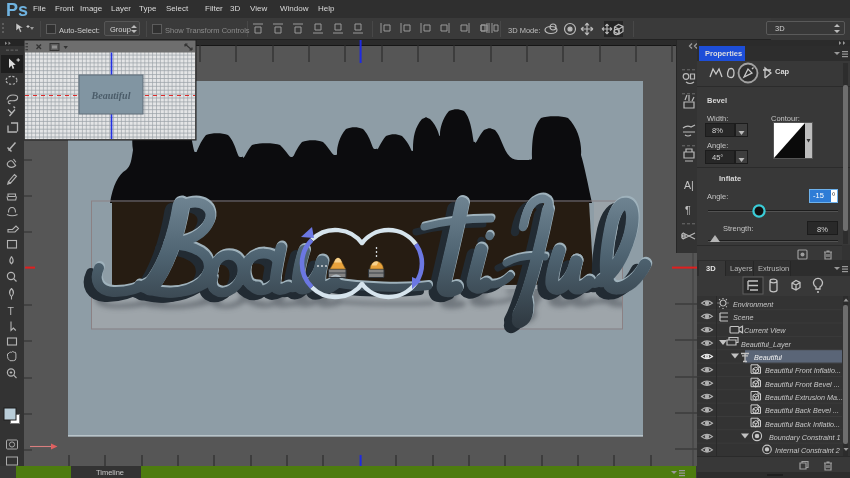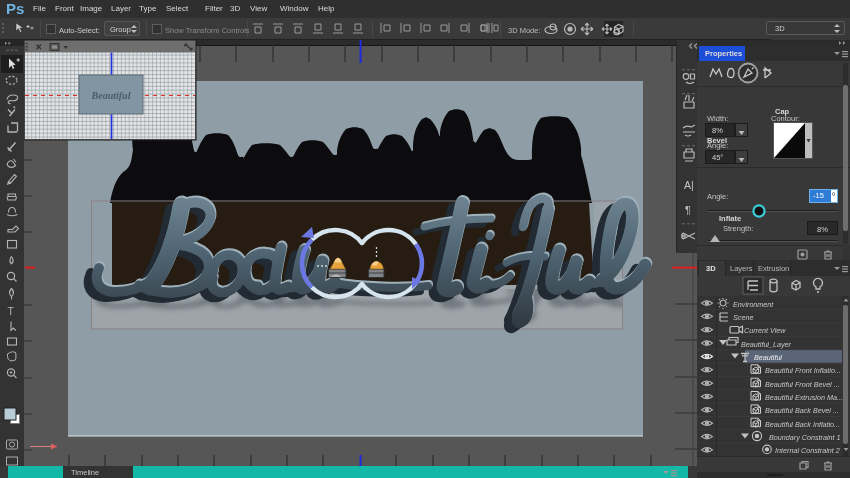--- a/index.html
+++ b/index.html
@@ -6,26 +6,26 @@
 .abs{position:absolute;}
 #menubar{left:0;top:0;width:850px;height:18px;background:#2f2f2f;}
 .mi{position:absolute;top:4px;font-size:8px;color:#dadada;}
 #optbar{left:0;top:18px;width:771px;height:22px;background:#3a3a3a;border-bottom:1px solid #222;}
 .ol{position:absolute;font-size:7.5px;color:#cdcdcd;top:8px;}
 .cb{position:absolute;top:6px;width:10px;height:10px;background:#303030;border:1px solid #5c5c5c;}
 .osep{position:absolute;top:3px;width:1px;height:16px;background:#2a2a2a;border-right:1px solid #484848;}
 #toolbar{left:0;top:40px;width:24px;height:426px;background:#333;}
 #panels{left:697px;top:40px;width:153px;height:438px;background:#333;}
 .lbl{position:absolute;font-size:7.5px;color:#c3c3c3;}
-.bold{font-weight:bold;color:#d8d8d8;margin-top:40px;}
+.bold{font-weight:bold;color:#d8d8d8;}
 .combo{position:absolute;height:14px;background:#272727;border:1px solid #1c1c1c;color:#d2d2d2;font-size:7.5px;}
 </style></head>
 <body>
 <div class="abs" id="menubar">
- <span class="mi" style="left:6px;top:0px;font-size:15px;font-weight:bold;color:#6fb3e0;">Ps</span>
+ <span class="mi" style="left:6px;top:0px;font-size:18px;font-weight:bold;color:#6fb3e0;">Ps</span>
  <span class="mi" style="left:33px">File</span>
  <span class="mi" style="left:55px">Front</span>
  <span class="mi" style="left:80px">Image</span>
  <span class="mi" style="left:111px">Layer</span>
  <span class="mi" style="left:139px">Type</span>
  <span class="mi" style="left:166px">Select</span>
  <span class="mi" style="left:205px">Filter</span>
  <span class="mi" style="left:230px">3D</span>
  <span class="mi" style="left:250px">View</span>
  <span class="mi" style="left:280px">Window</span>
@@ -532,21 +532,21 @@
  <div class="abs" style="left:0;top:416px;width:153px;height:16px;background:#383838;border-top:1px solid #2a2a2a;">
   <svg style="position:absolute;left:100px;top:3px" width="40" height="11">
    <path d="M3 3 v6 h6 v-6 z M5 3 v-1.5 h6 v6 h-2" stroke="#9e9e9e" stroke-width="1.2" fill="none"></path>
    <path d="M27 3 h8 M28 3 v7 h6 v-7 M29.5 2 h3 M30 5 v3 M32 5 v3" stroke="#9e9e9e" stroke-width="1.2" fill="none"></path>
   </svg>
  </div>
  <div class="abs" style="left:0;top:432px;width:153px;height:6px;background:#2d2d2d;">
   <div style="position:absolute;left:70px;top:2px;width:16px;height:2px;background:#1f1f1f;"></div>
  </div>
 </div>
-<div class="abs" id="timeline" style="left:8px;top:466px;width:680px;height:12px;background:#14b8a6;">
+<div class="abs" id="timeline" style="left:16px;top:466px;width:680px;height:12px;background:#4d7c0f;text-align:center;">
  <div style="position:absolute;left:55px;top:0;width:70px;height:12px;background:#333;color:#c9c9c9;font-size:7.5px;padding:2px 0 0 8px;">Timeline</div>
  <svg style="position:absolute;left:655px;top:3px" width="14" height="8">
       <path d="M0 2 l3 3 l3 -3 z" fill="#999"></path>
       <g fill="#999">
         <rect x="8" y="1" width="6" height="1.2"></rect>
         <rect x="8" y="3.5" width="6" height="1.2"></rect>
         <rect x="8" y="6" width="6" height="1.2"></rect>
       </g>
     </svg>
 </div>

